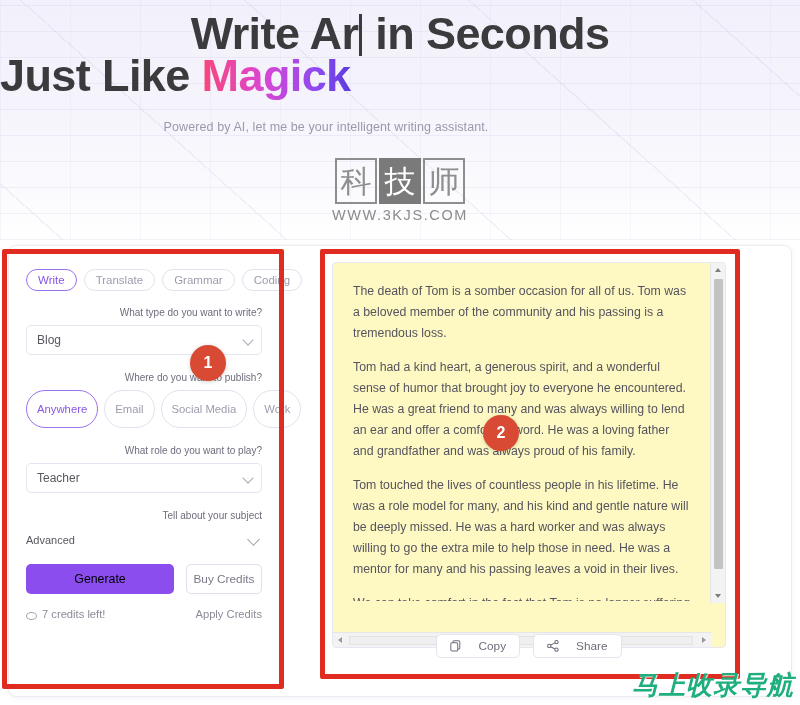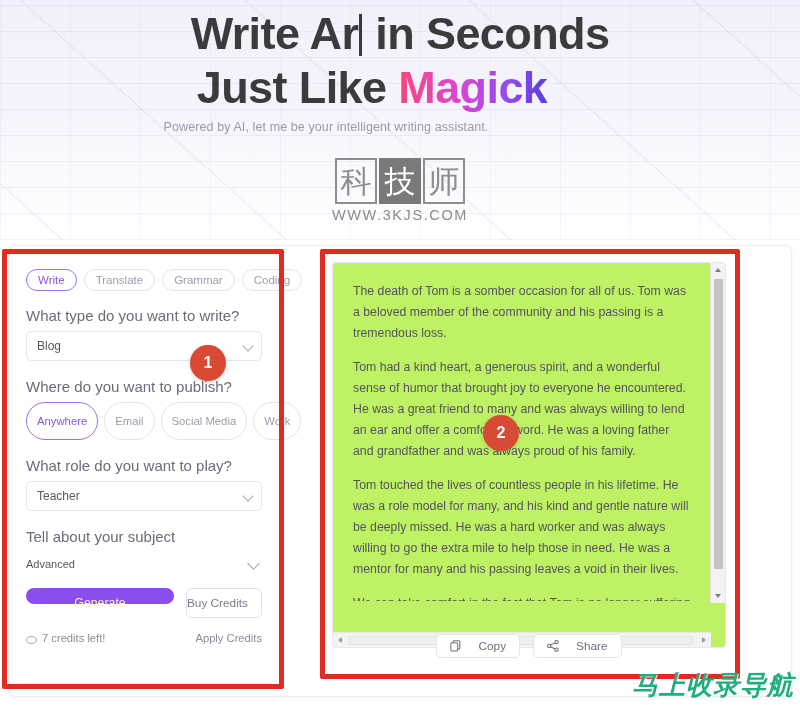--- a/index.html
+++ b/index.html
@@ -62,23 +62,22 @@
   .headline .caret {
     display: inline-block;
     width: 3px;
     height: 42px;
     background: #3b3a3c;
     vertical-align: -7px;
     margin: 0 1px;
   }
   .headline-2 {
     position: absolute;
-    left: 0; top: 62px;
+    left: 0; top: 50px;
     width: 744px;
-    text-align: center;
     font-size: 45px;
     line-height: 52px;
     font-weight: 700;
     letter-spacing: -0.6px;
     color: #3b3a3c;
     white-space: nowrap;
   }
   .magick {
     background: linear-gradient(90deg, #f9467a 0%, #d946d4 42%, #8b4af0 78%, #5b3ce0 100%);
     -webkit-background-clip: text;
@@ -156,23 +155,24 @@
     padding: 4px 11px;
     font-size: 11.5px;
     color: #9d9cae;
     background: #fff;
     white-space: nowrap;
     cursor: pointer;
   }
   .pill.active { color: #8757e8; border-color: #9b72ee; }
 
   .q-label {
-    font-size: 15px;
+    font-size: 10px;
     color: #6d6c7c;
     margin-bottom: 7px;
+    text-align: right;
   }
 
   .select {
     position: relative;
     height: 30px;
     border: 1px solid #e6e4ef;
     border-radius: 5px;
     background: #fff;
     font-size: 12px;
     color: #58575f;
@@ -238,41 +238,41 @@
     right: 4px; top: 7px;
     width: 9px; height: 9px;
     border-right: 1.5px solid #9e9dab;
     border-bottom: 1.5px solid #9e9dab;
     transform: rotate(45deg);
   }
 
   .btn-row { display: flex; gap: 12px; margin-bottom: 14px; }
   .btn-generate {
     flex: 1 1 auto;
-    height: 16px;
+    height: 30px;
     background: #8b4dee;
-    border-radius: 12px;
-    color: #fef9c3;
+    border-radius: 5px;
+    color: #000000;
     font-size: 12.3px;
     line-height: 30px;
     text-align: center;
     cursor: pointer;
     border: none;
     font-family: "Liberation Sans", sans-serif;
   }
   .btn-buy {
     width: 76px;
     height: 30px;
     background: #ffffff;
     border: 1px solid #e2e0ee;
     border-radius: 5px;
     color: #7a7989;
     font-size: 11.8px;
     line-height: 28px;
-    text-align: left;
+    text-align: center;
     cursor: pointer;
     font-family: "Liberation Sans", sans-serif;
   }
 
   .credit-row {
     display: flex;
     align-items: center;
     justify-content: space-between;
     font-size: 11.2px;
     color: #8c8b99;
@@ -289,21 +289,21 @@
   
   .right-panel {
     position: absolute;
     left: 332px; top: 262px;
     width: 394px; height: 416px;
   }
   .output-box {
     position: absolute;
     left: 0; top: 0;
     width: 394px; height: 386px;
-    background: #bef264;
+    background: #fef9c3;
     border: 1px solid #e8e6f0;
     border-radius: 4px;
     overflow: hidden;
   }
   .output-text {
     position: absolute;
     left: 0; top: 0;
     width: 378px; height: 338px;
     padding: 18px 20px 6px 20px;
     font-size: 12.3px;

